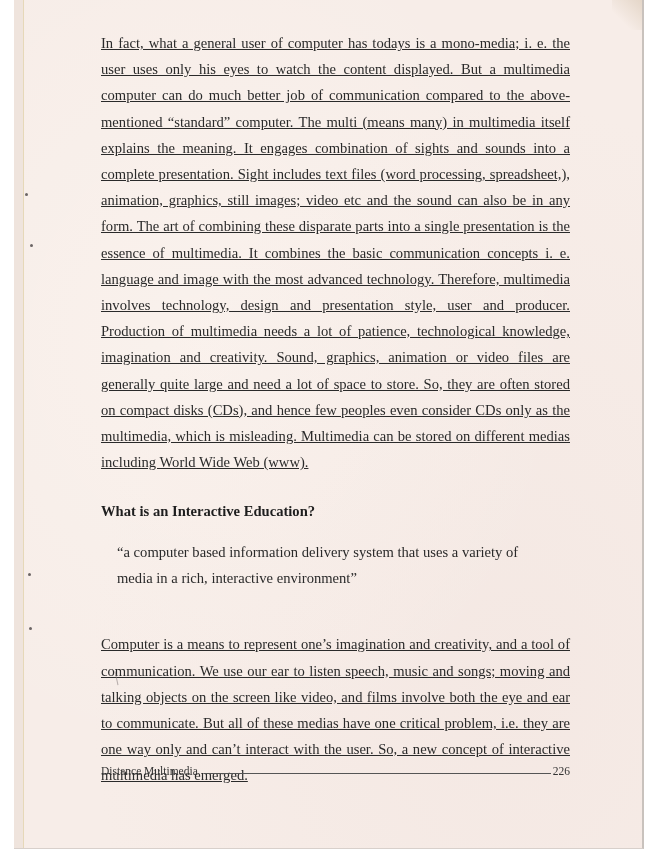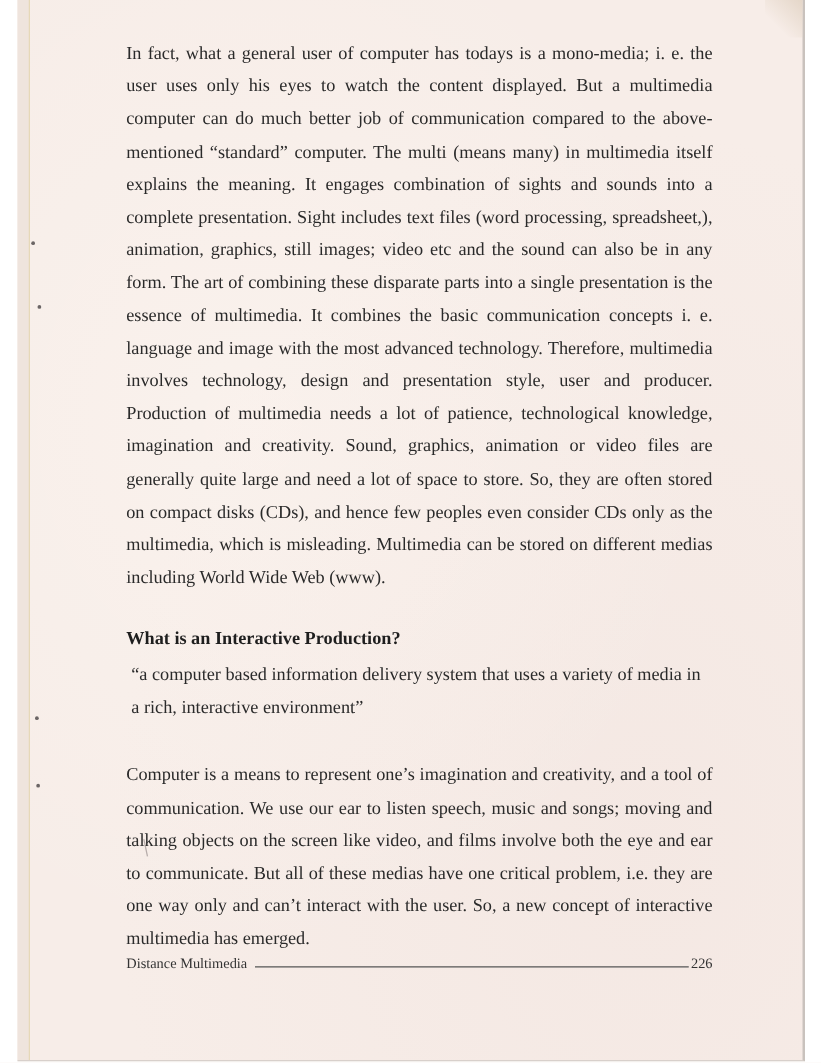--- a/index.html
+++ b/index.html
@@ -63,31 +63,32 @@
     left: 101px;
     top: 30px;
     width: 469px;
     color: #2a2a2a;
     font-size: 14.6px;
     line-height: 26.2px;
   }
   .para {
     margin: 0;
     text-align: justify;
+    text-decoration: underline;
   }
   .para + .heading { margin-top: 24px; }
   .heading {
     margin: 0;
     font-weight: bold;
     font-size: 14.6px;
     line-height: 24px;
     color: #1e1e1e;
   }
   .quote {
-    margin: 4px;
+    margin: 16px;
     text-align: left;
     line-height: 26px;
   }
   .gap { height: 24px; }
   .footer {
     position: absolute;
     left: 101px;
     top: 759px;
     width: 469px;
     height: 18px;
@@ -121,21 +122,21 @@
 <div class="fold-line"></div>
 <div class="corner-shade"></div>
 
 <div class="mark" style="left:25px; top:193px;"></div>
 <div class="mark" style="left:30px; top:244px;"></div>
 <div class="mark" style="left:28px; top:573px;"></div>
 <div class="mark" style="left:29px; top:627px;"></div>
 
 <div class="content">
   <p class="para">In fact, what a general user of computer has todays is a mono-media; i. e. the user uses only his eyes to watch the content displayed. But a multimedia computer can do much better job of communication compared to the above-mentioned “standard” computer. The multi (means many) in multimedia itself explains the meaning. It engages combination of sights and sounds into a complete presentation. Sight includes text files (word processing, spreadsheet,), animation, graphics, still images; video etc and the sound can also be in any form. The art of combining these disparate parts into a single presentation is the essence of multimedia. It combines the basic communication concepts i. e. language and image with the most advanced technology. Therefore, multimedia involves technology, design and presentation style, user and producer. Production of multimedia needs a lot of patience, technological knowledge, imagination and creativity. Sound, graphics, animation or video files are generally quite large and need a lot of space to store. So, they are often stored on compact disks (CDs), and hence few peoples even consider CDs only as the multimedia, which is misleading. Multimedia can be stored on different medias including World Wide Web (www).</p>
-  <h3 class="heading">What is an Interactive Production?</h3>
+  <h3 class="heading">What is an Interactive Education?</h3>
   <p class="quote">“a computer based information delivery system that uses a variety of media in a rich, interactive environment”</p>
   <div class="gap"></div>
   <p class="para">Computer is a means to represent one’s imagination and creativity, and a tool of communication. We use our ear to listen speech, music and songs; moving and talking objects on the screen like video, and films involve both the eye and ear to communicate. But all of these medias have one critical problem, i.e. they are one way only and can’t interact with the user. So, a new concept of interactive multimedia has emerged.</p>
 </div>
 
 <div class="stray"></div>
 
 <div class="footer">
   <span>Distance Multimedia</span>
   <span class="rule"></span>

